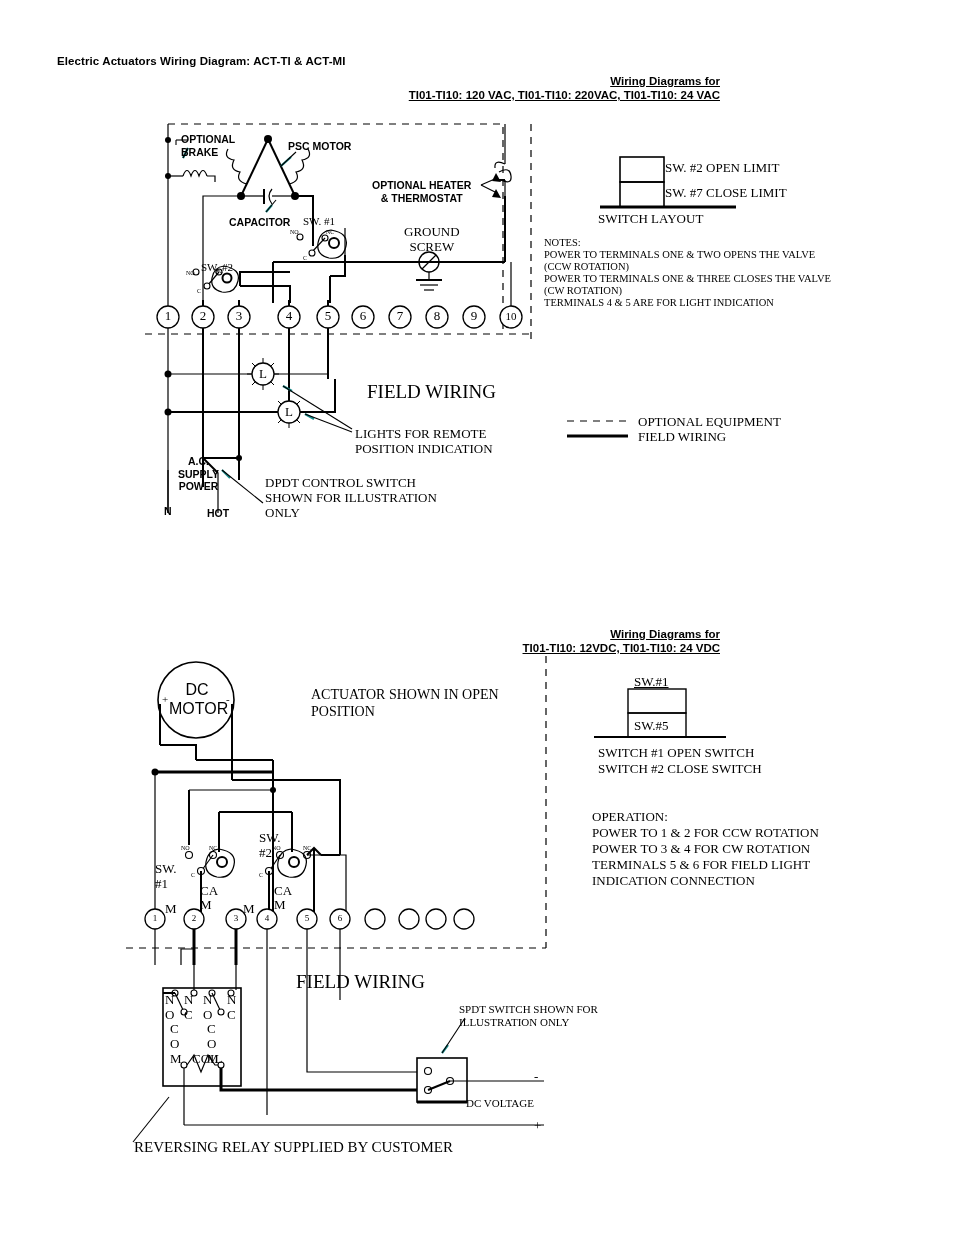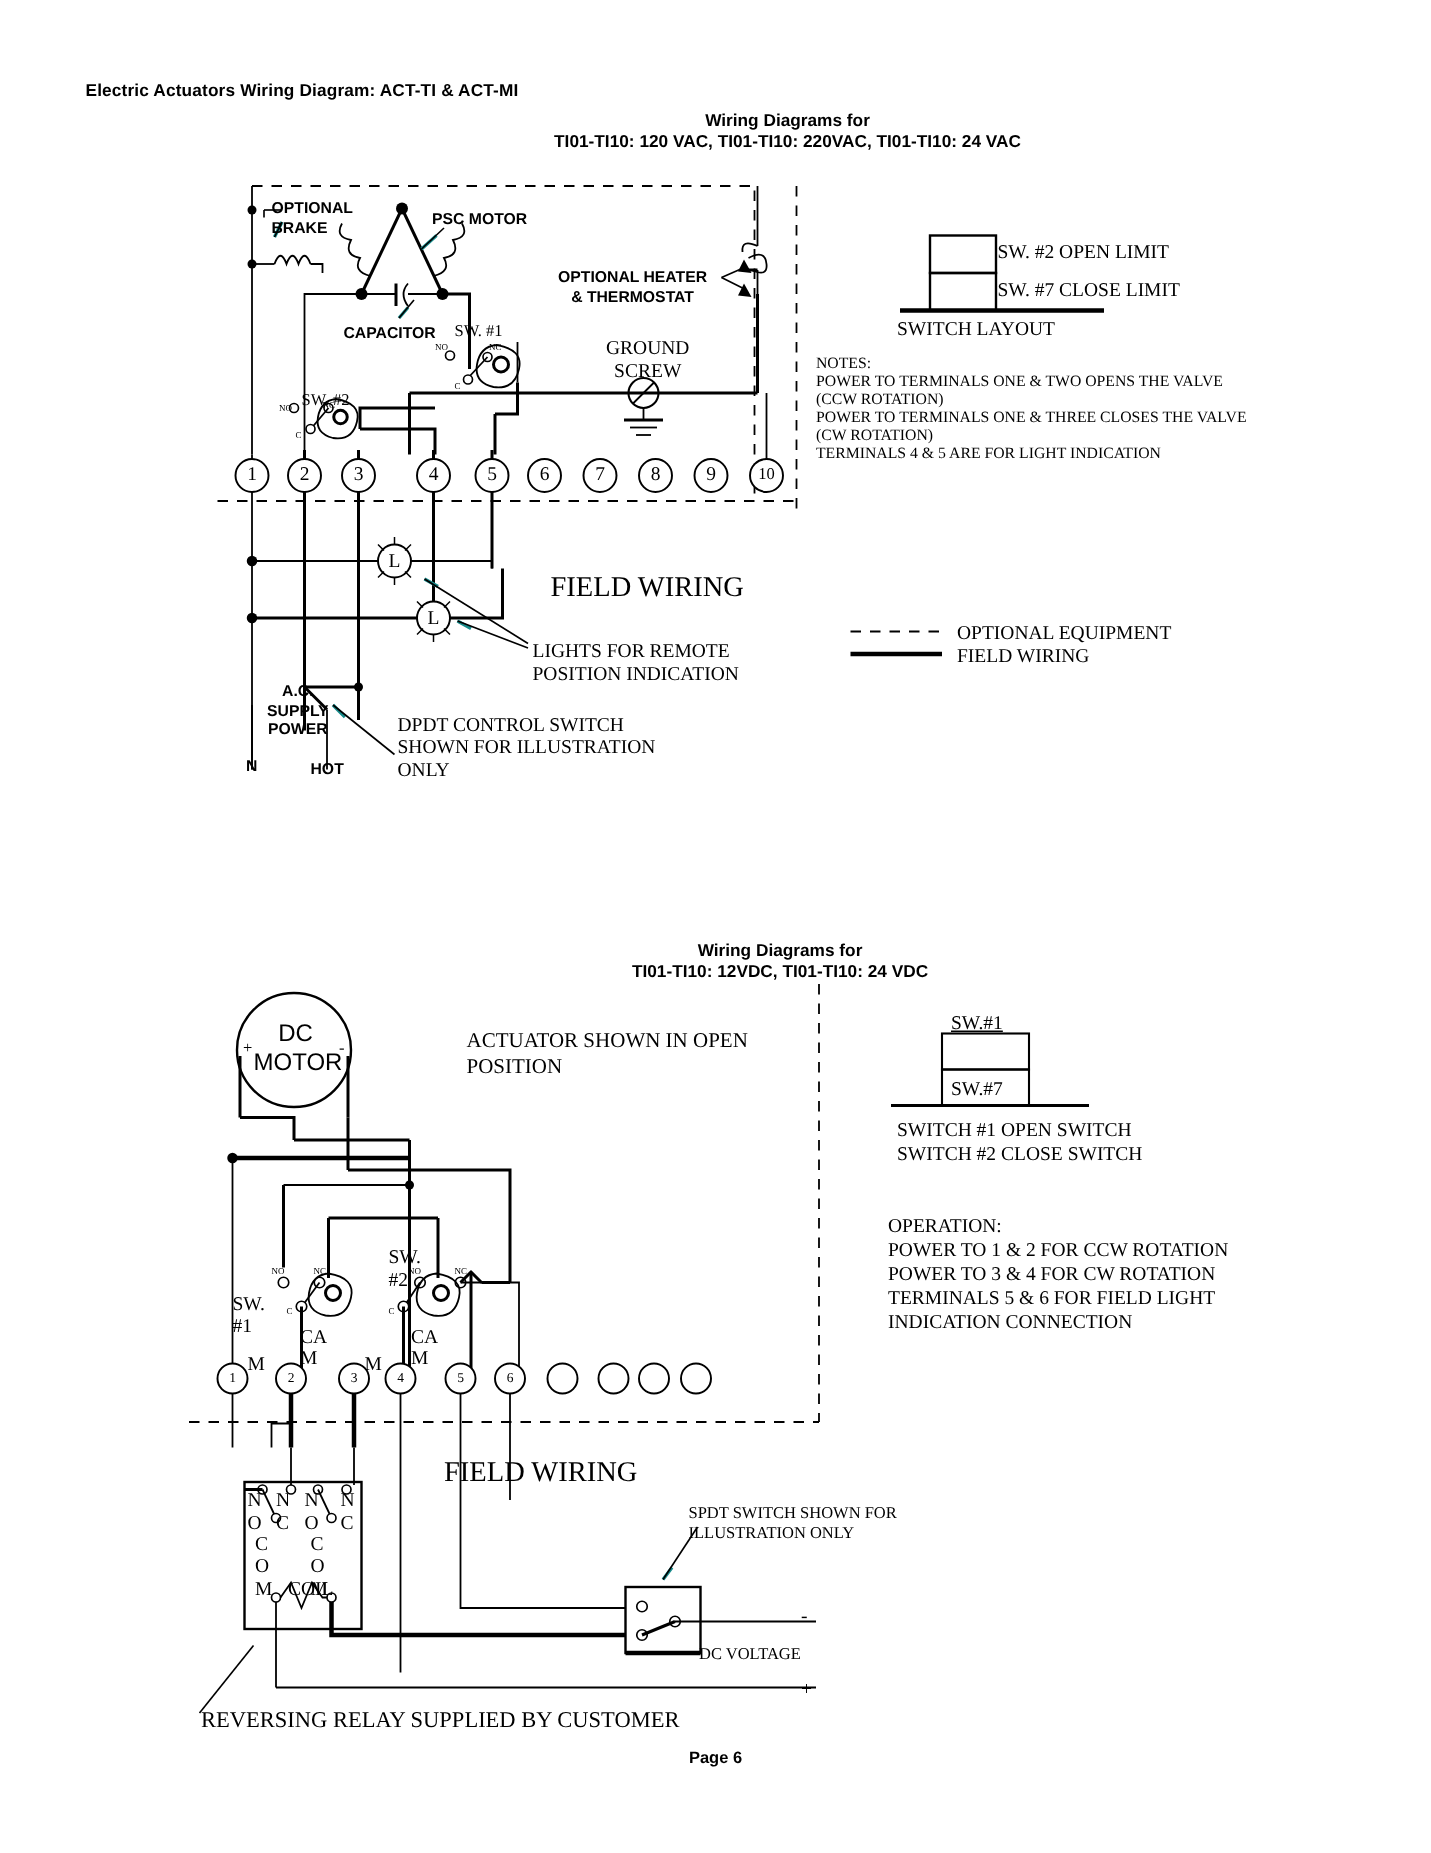--- a/index.html
+++ b/index.html
@@ -26,23 +26,24 @@
     font-family: "Liberation Sans", sans-serif;
     font-weight: bold;
     font-size: 11.5px;
     letter-spacing: 0.1px;
     white-space: nowrap;
   }
   .hdr-diagram {
     font-family: "Liberation Sans", sans-serif;
     font-weight: bold;
     font-size: 11.5px;
-    text-align: center;
+    text-align: right;
     line-height: 14px;
     white-space: nowrap;
+    text-decoration: underline;
   }
   .serif-lbl {
     font-family: "Liberation Serif", serif;
     font-size: 13px;
     line-height: 15px;
     white-space: nowrap;
   }
   .serif-lbl-sm {
     font-family: "Liberation Serif", serif;
     font-size: 11px;
@@ -496,25 +497,24 @@
 
   <div class="abs serif-lbl-sm multi" style="left:459px; top:1003px;">SPDT SWITCH SHOWN FOR
 ILLUSTRATION ONLY</div>
   <div class="abs serif-lbl-sm" style="left:466px; top:1097px;">DC VOLTAGE</div>
   <div class="abs serif-lbl" style="left:534px; top:1069px;">-</div>
   <div class="abs serif-lbl" style="left:534px; top:1118px;">+</div>
 
   <div class="abs serif-lbl" style="left:134px; top:1140px; font-size:15px;">REVERSING RELAY SUPPLIED BY CUSTOMER</div>
 
   <div class="abs serif-lbl" style="left:634px; top:674px;text-decoration:underline;">SW.#1</div>
-  <div class="abs serif-lbl" style="left:634px; top:718px;">SW.#7</div>
+  <div class="abs serif-lbl" style="left:634px; top:718px;">SW.#5</div>
   <div class="abs serif-lbl" style="left:598px; top:745px;">SWITCH #1 OPEN SWITCH</div>
   <div class="abs serif-lbl" style="left:598px; top:761px;">SWITCH #2 CLOSE SWITCH</div>
 
   <div class="abs serif-lbl" style="left:592px; top:809px;">OPERATION:</div>
   <div class="abs serif-lbl" style="left:592px; top:825px;">POWER TO 1 &amp; 2 FOR CCW ROTATION</div>
   <div class="abs serif-lbl" style="left:592px; top:841px;">POWER TO 3 &amp; 4 FOR CW ROTATION</div>
   <div class="abs serif-lbl" style="left:592px; top:857px;">TERMINALS 5 &amp; 6  FOR FIELD LIGHT</div>
   <div class="abs serif-lbl" style="left:592px; top:873px;">INDICATION CONNECTION</div>
 
-  <div class="abs pagenum" style="left:0; top:1166px; width:954px; text-align:center;">Page 6</div>
 
 </div>
 
 </body></html>

